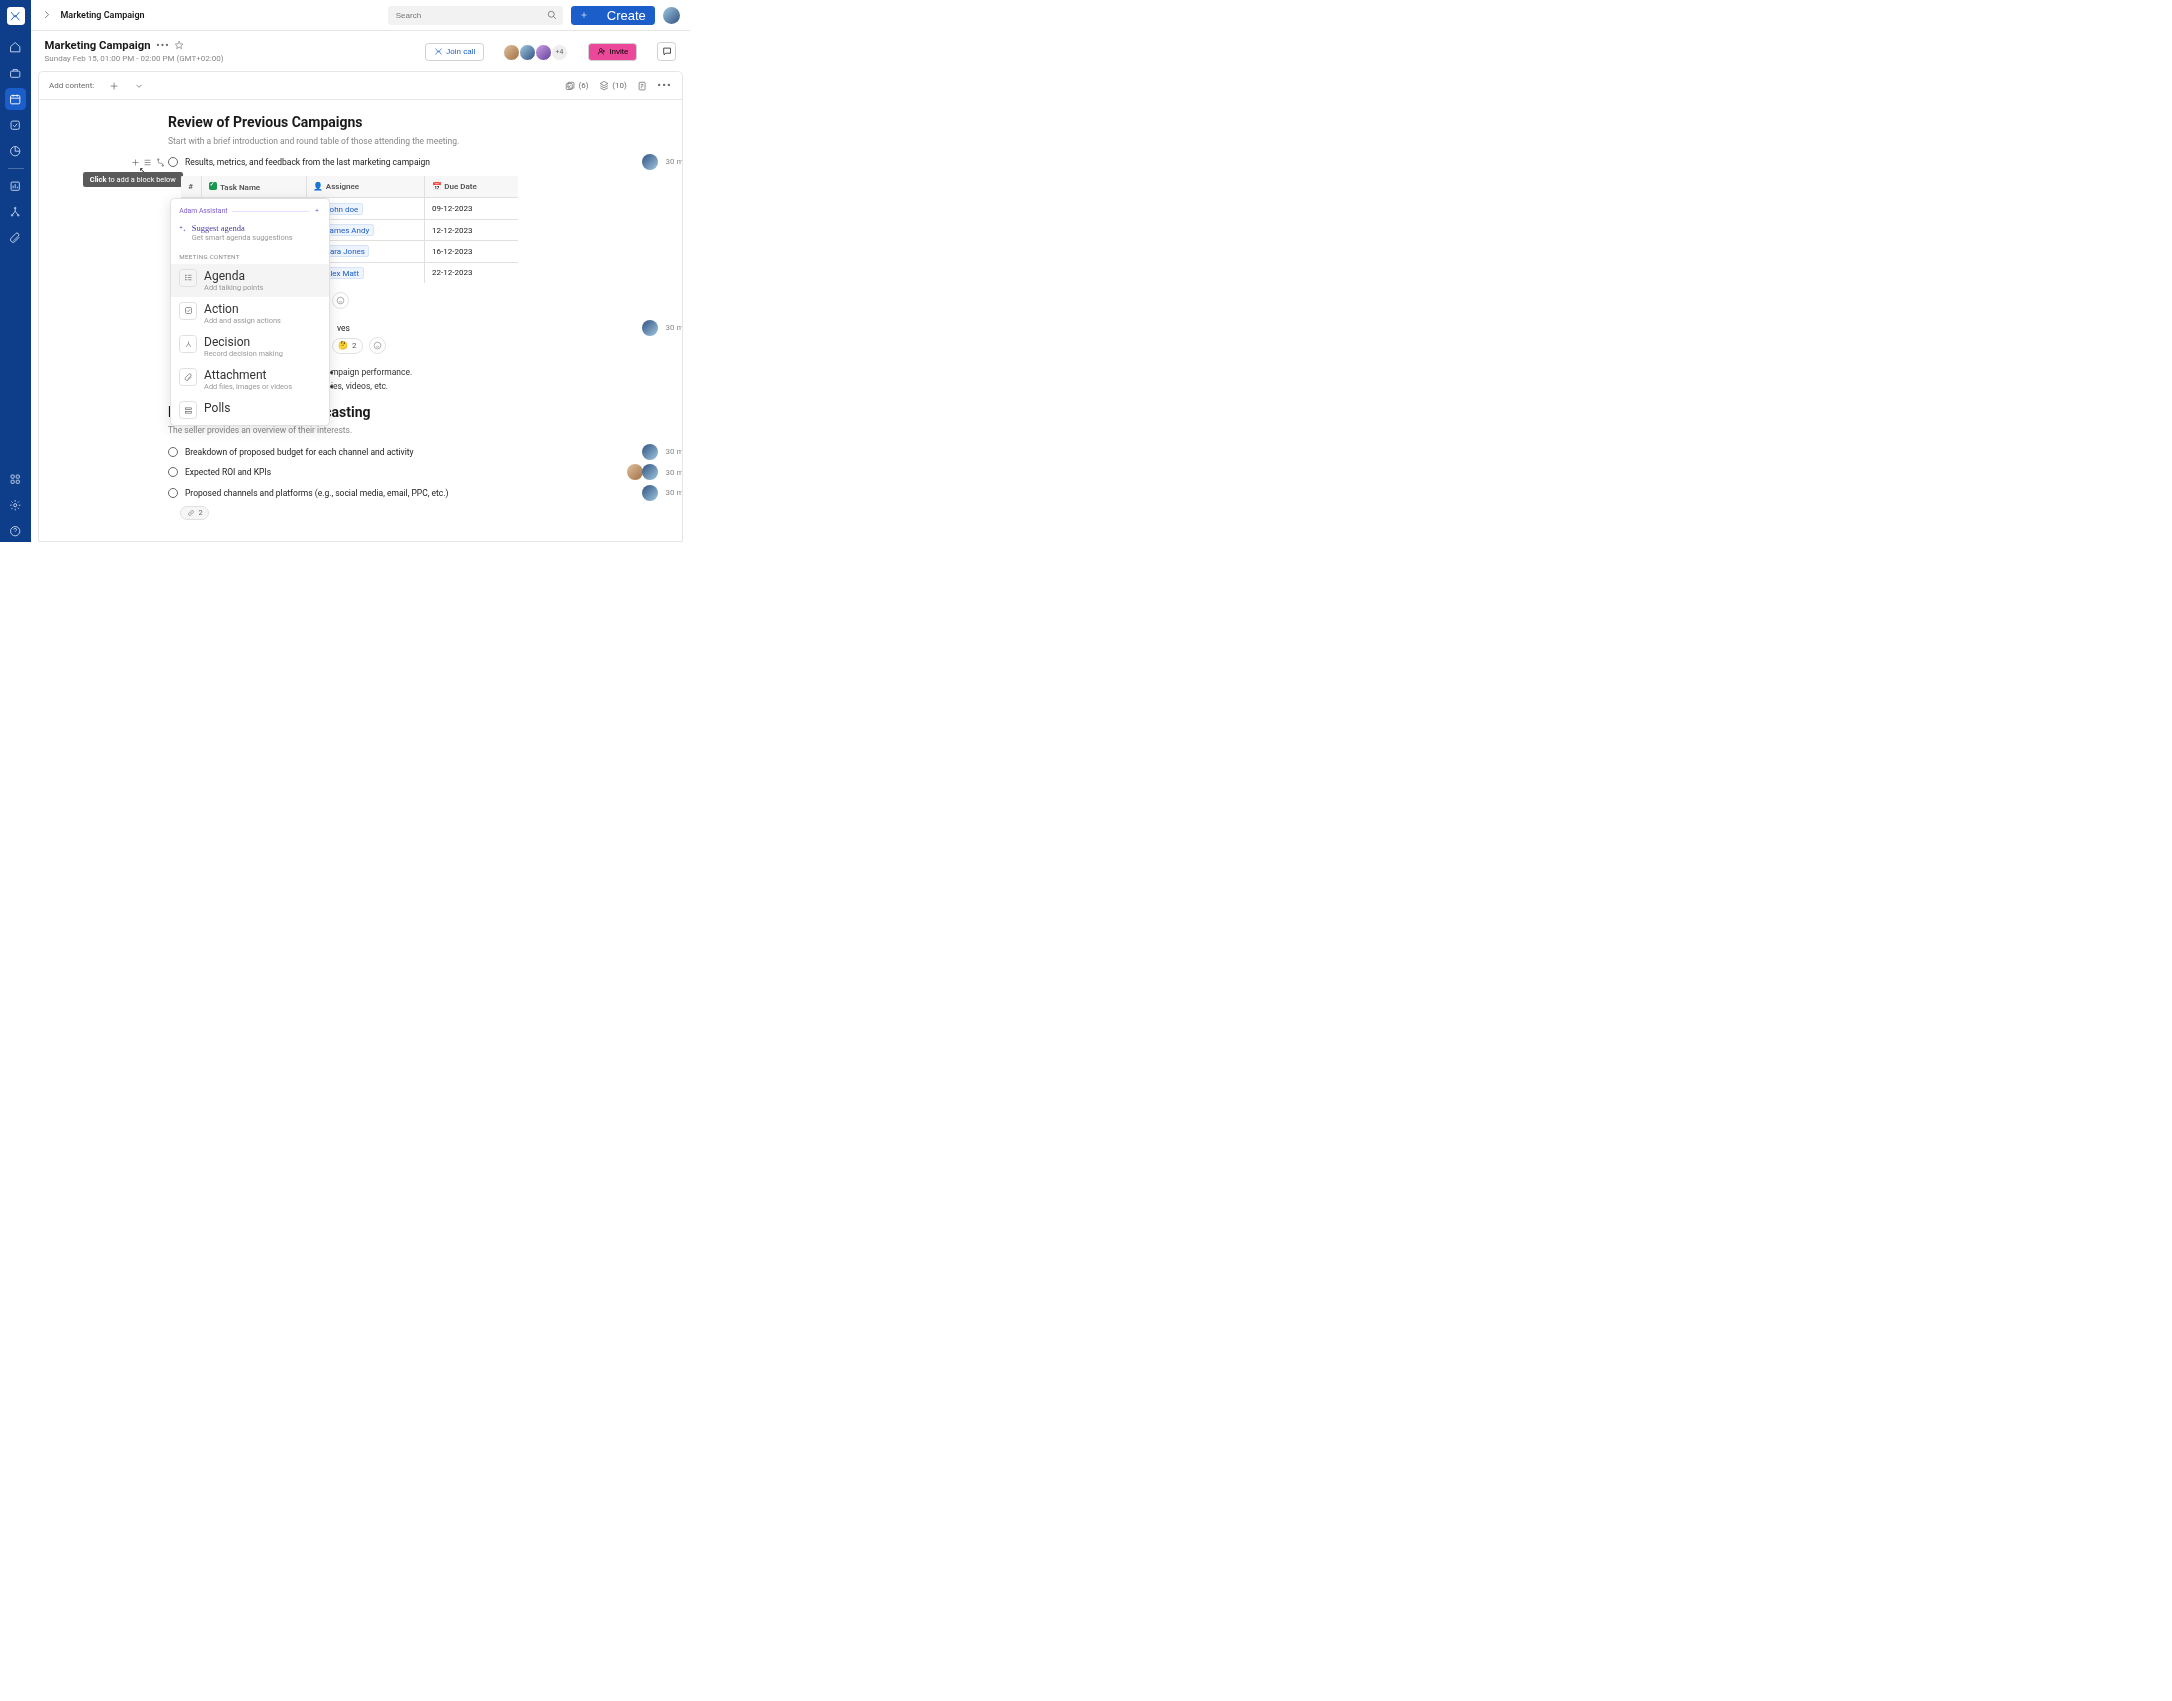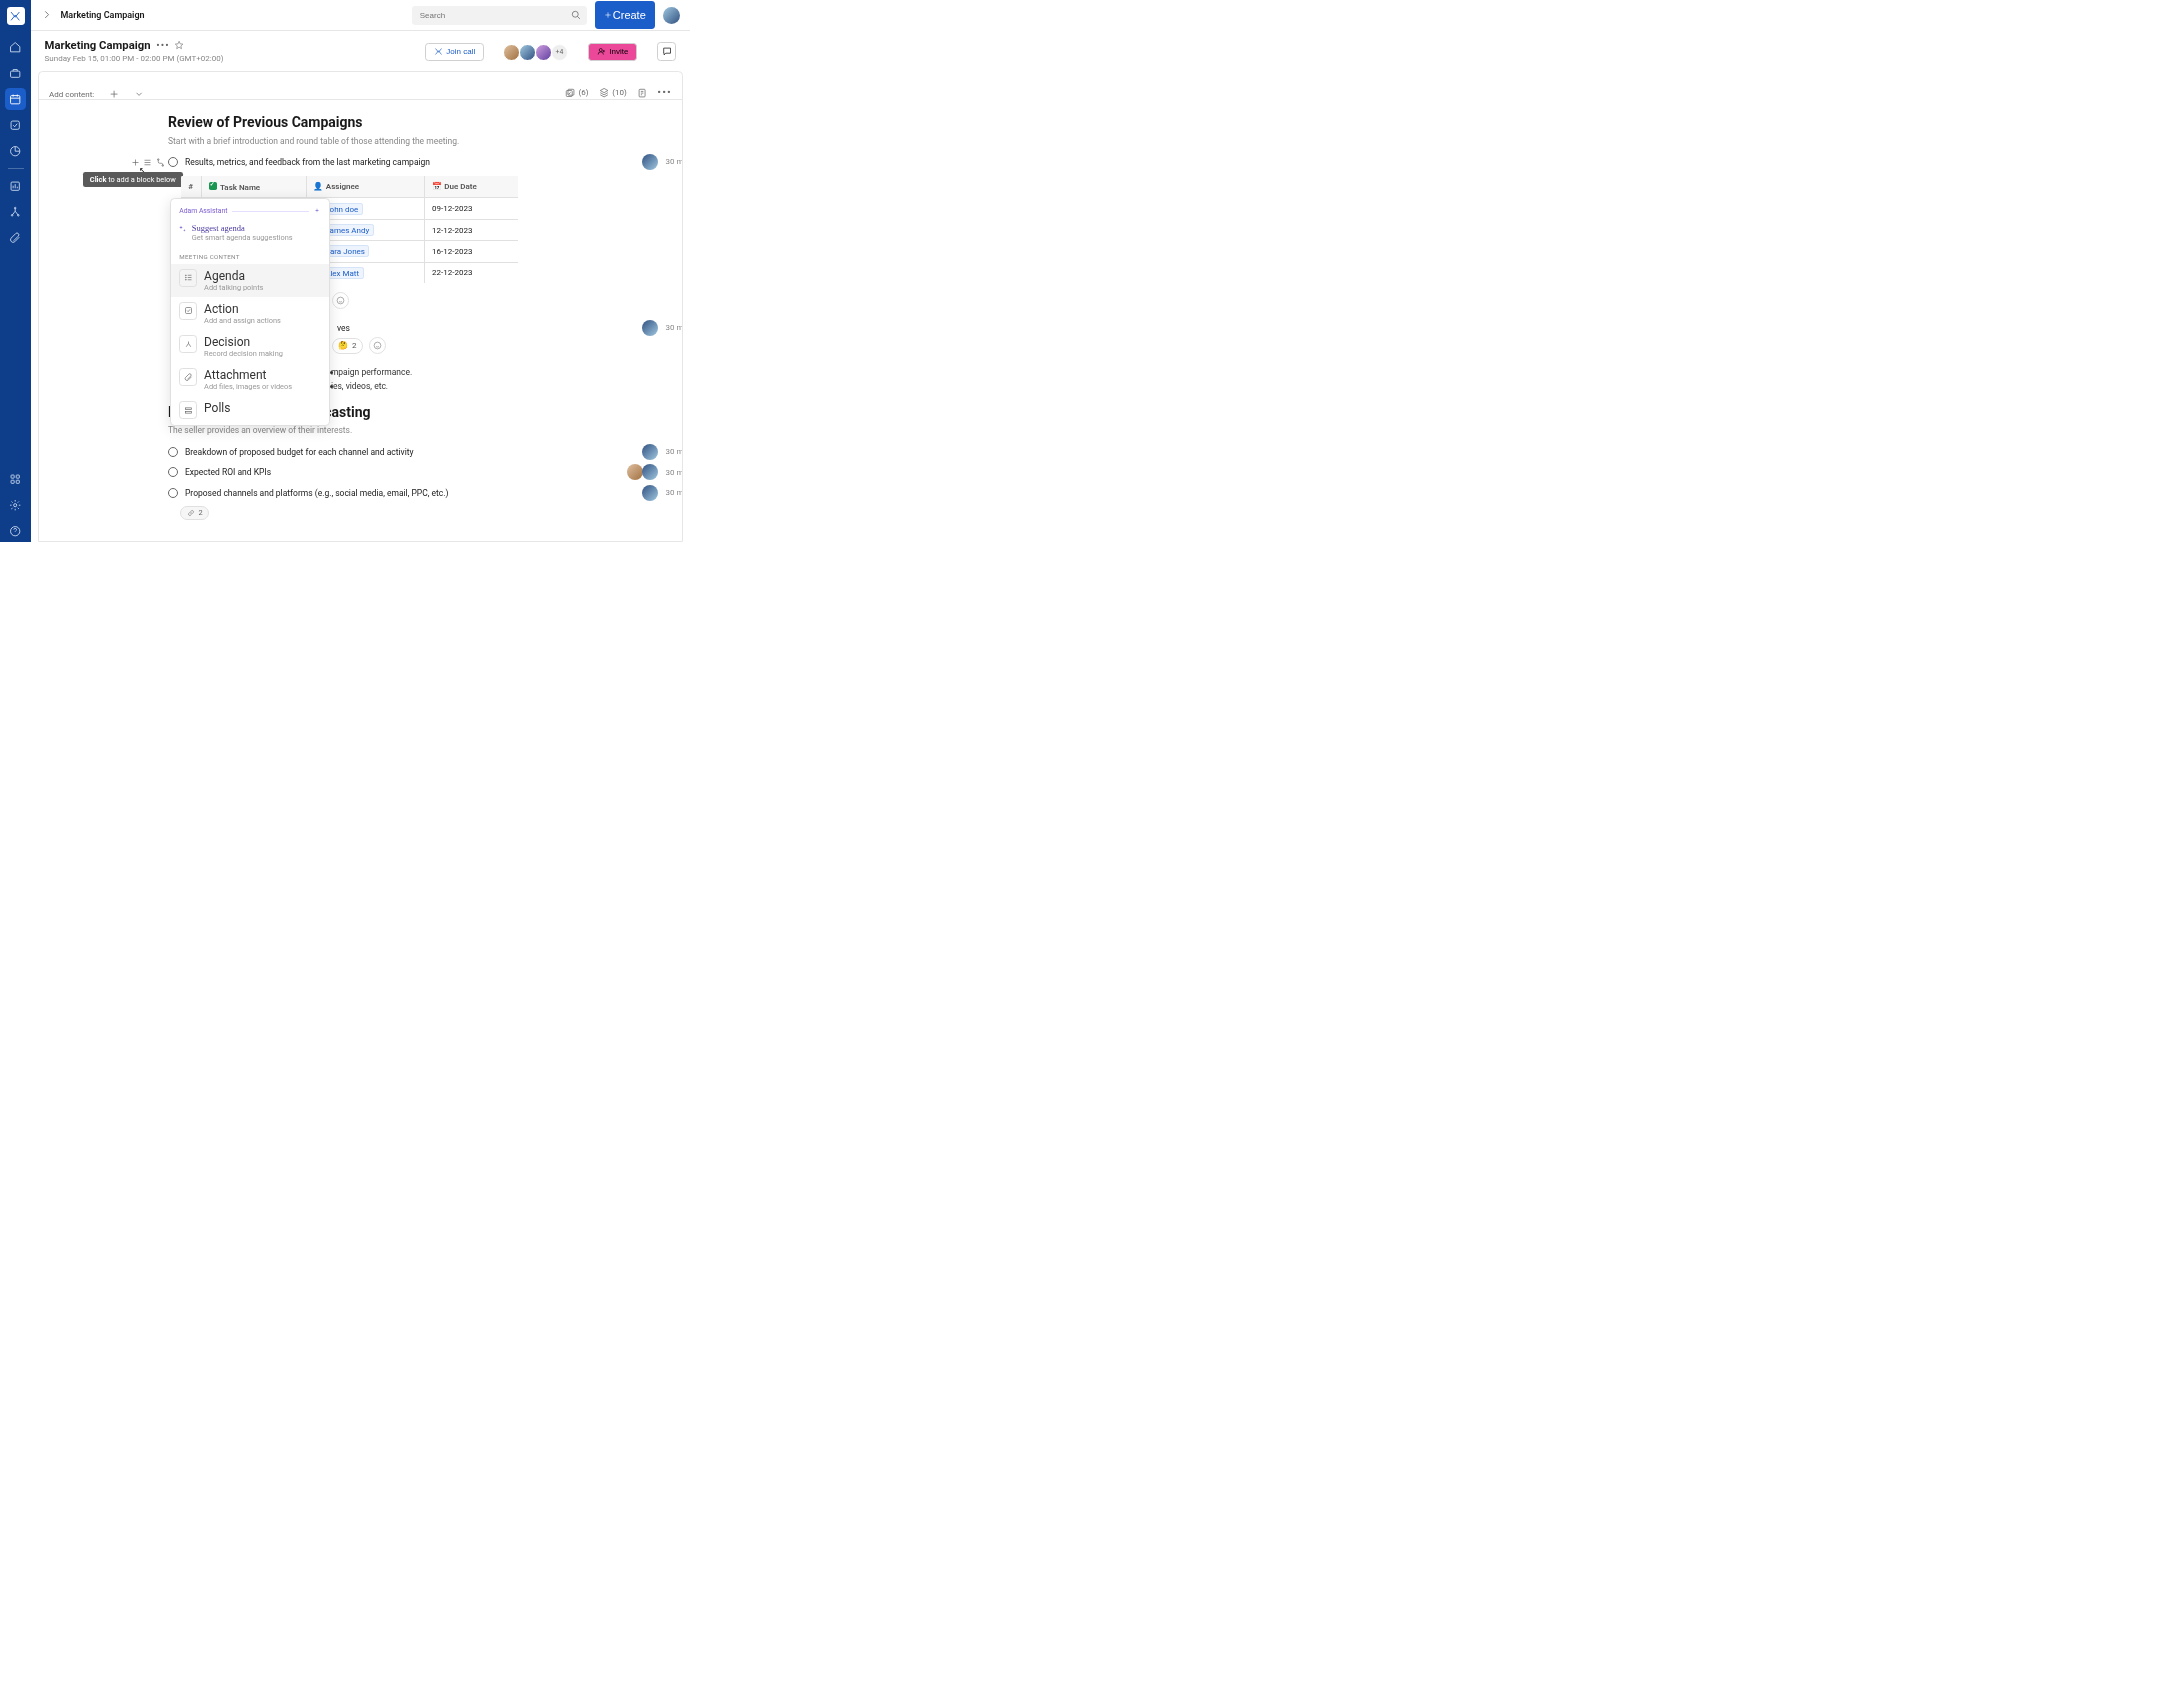--- a/index.html
+++ b/index.html
@@ -20,21 +20,21 @@
 .main { flex: 1; display: flex; flex-direction: column; }
 
 
 .topbar { height: 31px; border-bottom: 0.6px solid #e6e6e6; display: flex; align-items: center; padding: 0 10.2px; gap: 8px; }
 .topbar .chev { width: 11.3px; height: 11.3px; color: #666; }
 .topbar .title { font-size: 9px; font-weight: 600; }
 .topbar .flexgrow { flex: 1; }
 .search-box { position: relative; width: 175px; }
 .search-box input { width: 100%; height: 19px; border: none; background: #f2f2f2; border-radius: 3.4px; padding: 0 20.4px 0 8px; font-size: 8px; color: #666; outline: none; }
 .search-box .sicon { position: absolute; right: 5.7px; top: 4.5px; color: #666; }
-.create-btn { height: 28px; background: #1b5dc9; color: #fff; border: none; border-radius: 3.4px; padding: 0 9px; font-size: 11px; font-weight: 500; display: flex; align-items: center; gap: 1px; cursor: pointer; }
+.create-btn { height: 19px; background: #1b5dc9; color: #fff; border: none; border-radius: 3.4px; padding: 0 9px; font-size: 13px; font-weight: 500; display: flex; align-items: center; gap: 19px; cursor: pointer; }
 .avatar-img { width: 17px; height: 17px; border-radius: 50%; background: linear-gradient(135deg,#e0b080,#c08050); }
 .avatar-img.b1 { background: linear-gradient(135deg,#a0c8e0,#305080); }
 .avatar-img.b2 { background: linear-gradient(135deg,#d0a0e0,#6040a0); }
 .avatar-img.b3 { background: linear-gradient(135deg,#e0c0a0,#a07040); }
 
 
 .page-header { padding: 8px 13.6px; display: flex; align-items: center; }
 .page-header .htitle { font-size: 11.3px; font-weight: 700; }
 .page-header .dots { margin-left: 5.7px; color: #666; font-size: 10.2px; letter-spacing: 1.1px; cursor: pointer; }
 .page-header .star { margin-left: 4.5px; color: #888; cursor: pointer; }
@@ -43,21 +43,21 @@
 .header-right { margin-left: auto; display: flex; align-items: flex-end; gap: 20px; }
 .join-call { height: 18px; border: 0.6px solid #d0d0d0; border-radius: 3.4px; background: #fff; color: #1b5dc9; font-weight: 500; font-size: 8px; padding: 0 8px; display: flex; align-items: center; gap: 3.4px; cursor: pointer; }
 .avatar-stack { display: flex; align-items: center; }
 .avatar-stack .avatar-img { margin-left: -1.1px; border: 1.1px solid #fff; }
 .avatar-more { width: 17px; height: 17px; border-radius: 50%; background: #eee; color: #666; font-size: 6.8px; display: flex; align-items: center; justify-content: center; margin-left: -1.1px; border: 1.1px solid #fff; }
 .invite-btn { height: 18px; border: 0.6px solid #d0d0d0; border-radius: 3.4px; background: #ec4899; font-size: 8px; padding: 0 8px; display: flex; align-items: center; gap: 3.4px; cursor: pointer; }
 .chat-icon-btn { width: 19px; height: 19px; border: 0.6px solid #d0d0d0; border-radius: 3.4px; display: flex; align-items: center; justify-content: center; cursor: pointer; }
 
 
 .content-frame { margin: 0 6.8px; border: 0.6px solid #e6e6e6; border-radius: 4.5px 4.5px 0 0; overflow: hidden; flex: 1; display: flex; flex-direction: column; }
-.content-toolbar { height: 28px; border-bottom: 0.6px solid #e6e6e6; display: flex; align-items: flex-end; padding: 0 10.2px; gap: 15px; color: #6a6a6a; font-size: 8px; }
+.content-toolbar { height: 28px; border-bottom: 0.6px solid #e6e6e6; display: flex; align-items: center; padding: 0 10.2px; gap: 15px; color: #6a6a6a; font-size: 8px; }
 .content-toolbar .tbicon { width: 10.2px; height: 10.2px; cursor: pointer; color: #6a6a6a; }
 .content-toolbar .right { margin-left: auto; display: flex; align-items: center; gap: 10.2px; }
 .content-toolbar .counter { display: flex; align-items: center; gap: 3.4px; }
 .content-toolbar .more { font-size: 11.3px; letter-spacing: 1.1px; }
 
 
 .doc { padding: 13.6px 0; overflow-y: auto; position: relative; flex: 1; }
 .doc-inner { width: 385px; margin: 0 auto; position: relative; }
 .section-title { font-size: 14px; font-weight: 700; margin-bottom: 5.7px; }
 .section-sub { color: #888; font-size: 8.5px; margin-bottom: 11.3px; }

